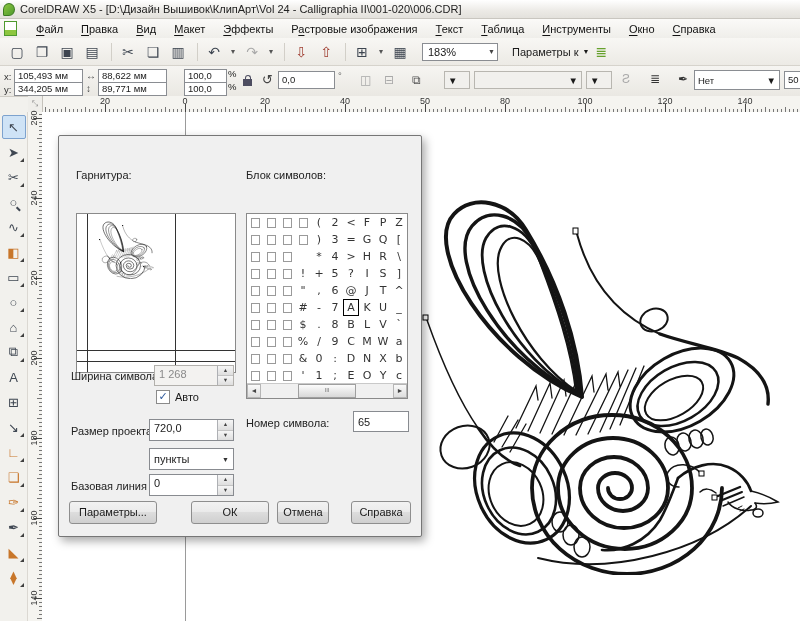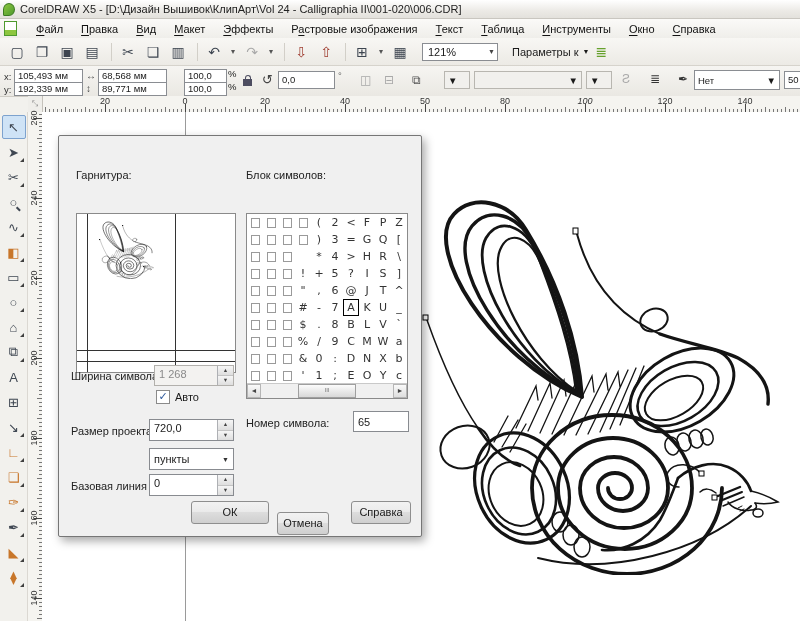--- a/index.html
+++ b/index.html
@@ -230,38 +230,38 @@
         <span class="tb-icon small">▾</span>
         <span class="tb-sep"></span>
         <span class="tb-icon red">⇩</span>
         <span class="tb-icon red">⇧</span>
         <span class="tb-sep"></span>
         <span class="tb-icon">⊞</span>
         <span class="tb-icon small">▾</span>
         <span class="tb-icon">▦</span>
       </span>
     <span id="zoom-combo" class="combo">
-      <span>121%</span>
+      <span>183%</span>
       <span class="arr">▼</span>
     </span>
     <span class="snap">
       <span>Параметры к</span>
       <span class="arr" style="font-size:7px">▼</span>
     </span>
     <span class="options-glyph">≣</span>
   </div>
 
   <div id="propbar">
     <span class="pb pf-lab" style="left:4px;top:71px_fix"></span>
     <span class="pb pf-lab" style="left:4px;top:5px">x:</span>
     <span class="pb pfield" style="left:14px;top:3px;width:64px">105,493 мм</span>
     <span class="pb pf-lab" style="left:4px;top:18px">y:</span>
-    <span class="pb pfield" style="left:14px;top:16px;width:64px">192,339 мм</span>
+    <span class="pb pfield" style="left:14px;top:16px;width:64px">344,205 мм</span>
     <span class="pb dimglyph" style="left:86px;top:4px">↔</span>
-    <span class="pb pfield" style="left:98px;top:3px;width:64px">68,568 мм</span>
+    <span class="pb pfield" style="left:98px;top:3px;width:64px">88,622 мм</span>
     <span class="pb dimglyph" style="left:86px;top:17px">↕</span>
     <span class="pb pfield" style="left:98px;top:16px;width:64px">89,771 мм</span>
     <span class="pb pfield" style="left:184px;top:3px;width:38px">100,0</span>
     <span class="pb pfield" style="left:184px;top:16px;width:38px">100,0</span>
     <span class="pb" style="left:228px;top:2px">%</span>
     <span class="pb" style="left:228px;top:15px">%</span>
     <span class="pb lock-icon" style="left:243px;top:13px"></span>
     <span class="pb" style="left:262px;top:6px;font-size:13px;color:#444">↺</span>
     <span class="pb pfield" style="left:278px;top:5px;width:52px;height:16px;line-height:16px">0,0</span>
     <span class="pb" style="left:338px;top:4px;color:#666">°</span>
@@ -481,21 +481,21 @@
       <span class="tick t2" style="left: 757px;"></span>
       <span class="tick" style="left: 761px;"></span>
       <span class="tick" style="left: 765px;"></span>
       <span class="tick" style="left: 769px;"></span>
       <span class="rnum" style="left: 69px; top: 0px; width: 16px; text-align: center;">20</span>
       <span class="rnum" style="left: 149px; top: 0px; width: 16px; text-align: center;">0</span>
       <span class="rnum" style="left: 229px; top: 0px; width: 16px; text-align: center;">20</span>
       <span class="rnum" style="left: 309px; top: 0px; width: 16px; text-align: center;">40</span>
       <span class="rnum" style="left: 389px; top: 0px; width: 16px; text-align: center;">50</span>
       <span class="rnum" style="left: 469px; top: 0px; width: 16px; text-align: center;">80</span>
-      <span class="rnum" style="left: 549px; top: 0px; width: 16px; text-align: center; font-style: italic;">100</span>
+      <span class="rnum" style="left: 549px; top: 0px; width: 16px; text-align: center;">100</span>
       <span class="rnum" style="left: 629px; top: 0px; width: 16px; text-align: center;">120</span>
       <span class="rnum" style="left: 709px; top: 0px; width: 16px; text-align: center;">140</span>
     </div>
   <div id="ruler-corner">⤡</div>
   <div id="toolbox">
       <div class="tool sel">↖</div>
       <div class="tool fly">➤</div>
       <div class="tool fly">✂</div>
       <div class="tool zoomt">○</div>
       <div class="tool fly">∿</div>
@@ -885,18 +885,19 @@
         <span class="strack">
             <span class="sthumb">III</span>
           </span>
         <span class="sarrow">►</span>
       </div>
     </div>
 
     <span class="dlabel" style="left:187px;top:281px">Номер символа:</span>
     <span class="dinput" style="left:294px;top:275px;width:56px;height:21px">65</span>
 
+    <span class="wbtn" style="left:10px;top:365px;width:88px">Параметры...</span>
     <span class="wbtn" style="left:132px;top:365px;width:78px">ОК</span>
-    <span class="wbtn" style="left:218px;top:376px;width:52px">Отмена</span>
+    <span class="wbtn" style="left:218px;top:365px;width:52px">Отмена</span>
     <span class="wbtn" style="left:292px;top:365px;width:60px">Справка</span>
   </div>
 
 </div>
 
 </body></html>

